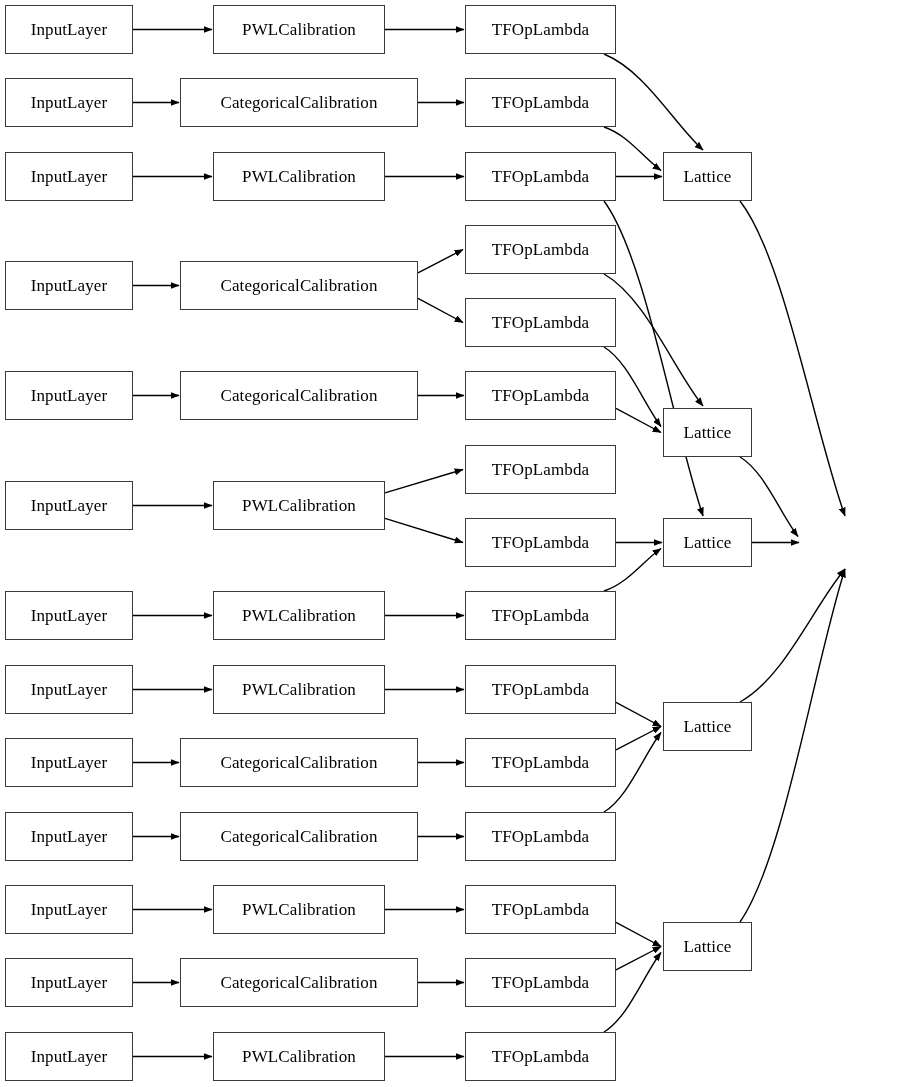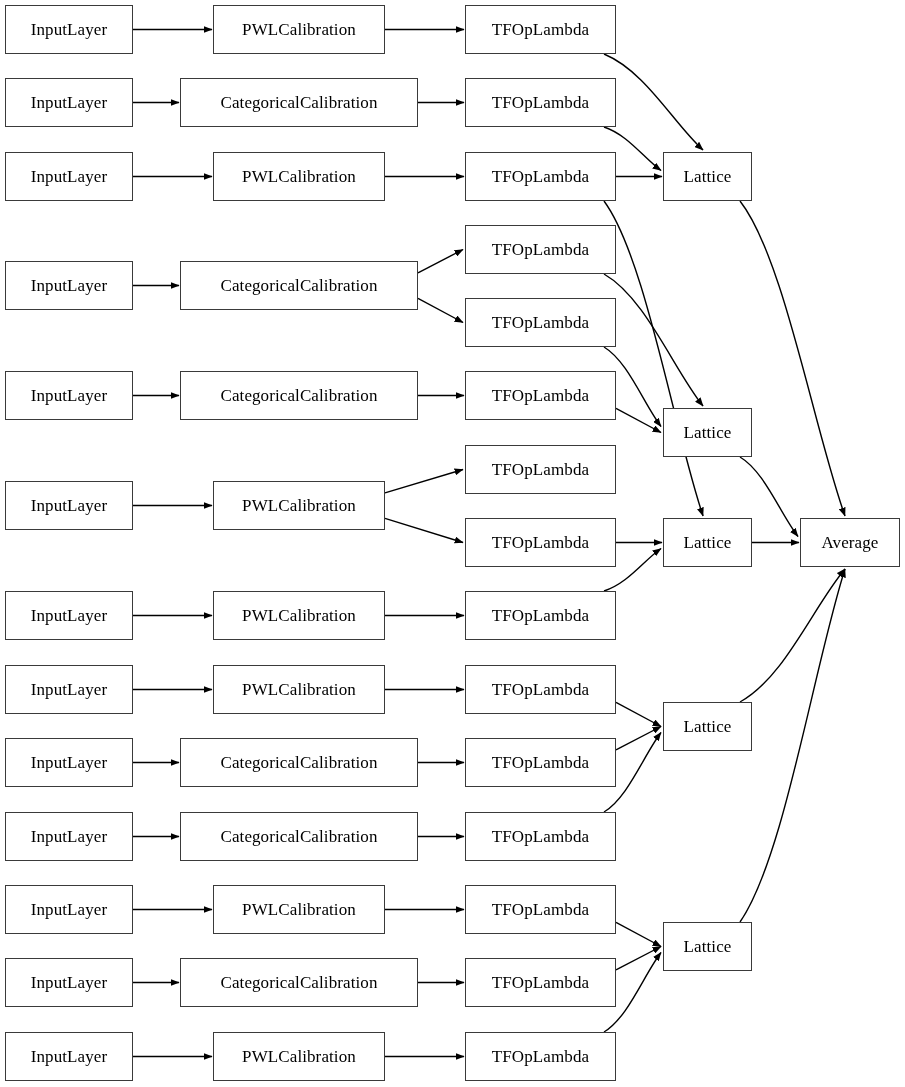--- a/index.html
+++ b/index.html
@@ -240,17 +240,14 @@
       </div>
       <div class="node" style="left: 663px; top: 518px; width: 89px; height: 49px; border-color: rgb(58, 58, 58); background: rgb(255, 255, 255);">
         <span class="node-label">Lattice</span>
       </div>
       <div class="node" style="left: 663px; top: 702px; width: 89px; height: 49px; border-color: rgb(58, 58, 58); background: rgb(255, 255, 255);">
         <span class="node-label">Lattice</span>
       </div>
       <div class="node" style="left: 663px; top: 922px; width: 89px; height: 49px; border-color: rgb(58, 58, 58); background: rgb(255, 255, 255);">
         <span class="node-label">Lattice</span>
       </div>
-      <div class="node" style="left: 800px; top: 518px; width: 100px; height: 49px; border-color: rgb(58, 58, 58); background: rgb(255, 255, 255);">
-        <span class="node-label">Average</span>
-      </div>
     </div>
 </div>
 
 </body></html>

